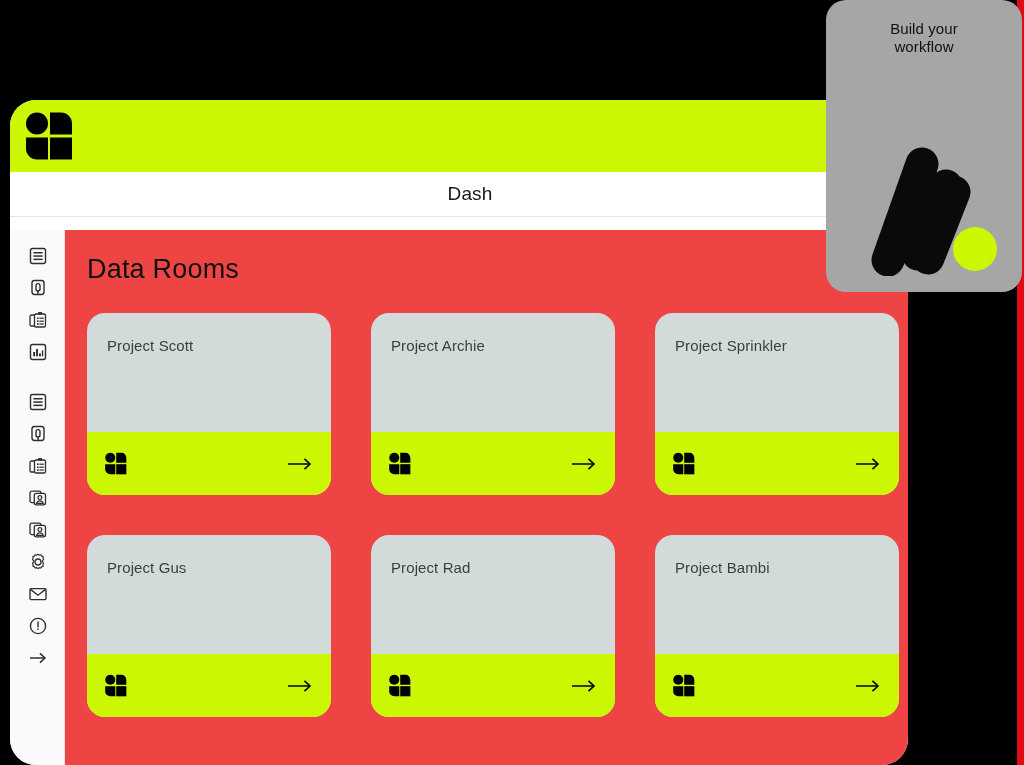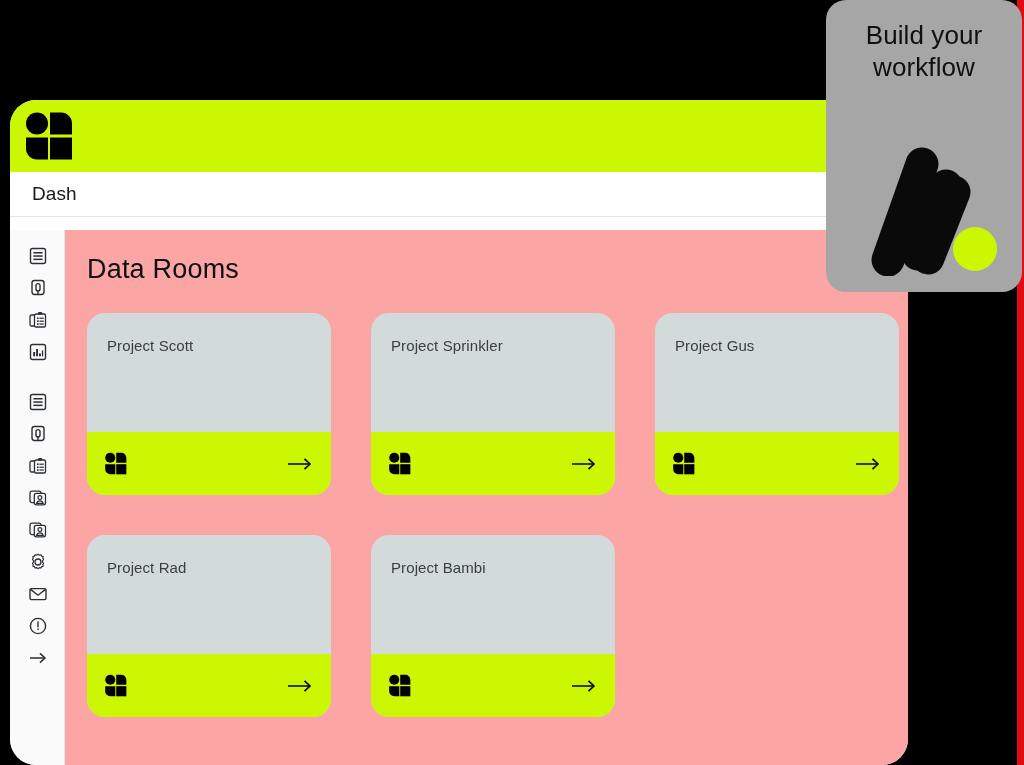--- a/index.html
+++ b/index.html
@@ -76,20 +76,21 @@
     position: absolute;
     left: 0;
     top: 72px;
     width: 898px;
     height: 45px;
     background: #ffffff;
     border-bottom: 1px solid #E3E6E8;
     display: flex;
     align-items: center;
     box-sizing: border-box;
+    justify-content: center;
   }
   .title-bar .dash-label {
     margin-left: 22px;
     font-size: 19px;
     color: #16181A;
     letter-spacing: .1px;
   }
 
   
   .window-body {
@@ -118,21 +119,21 @@
     align-items: center;
     justify-content: center;
     cursor: pointer;
   }
   .rail-item svg { display: block; }
   .rail-gap { height: 18px; }
 
   
   .content {
     flex: 1 1 auto;
-    background: #fca5a5;
+    background: #ef4444;
     padding: 24px 0 0 22px;
     box-sizing: border-box;
     overflow: hidden;
   }
   .page-title {
     font-size: 27px;
     color: #0E1011;
     margin: 0 0 28px 0;
     letter-spacing: .2px;
     font-weight: 400;
@@ -184,21 +185,21 @@
     top: 0px;
     width: 196px;
     height: 292px;
     background: #A6A6A6;
     border-radius: 20px;
     overflow: hidden;
   }
   #promo-badge .promo-title {
     margin: 20px 0 0 0;
     text-align: center;
-    font-size: 26px;
+    font-size: 15px;
     line-height: 1.22;
     color: #101010;
     padding: 0 12px;
     letter-spacing: .1px;
   }
   #promo-badge .promo-mark {
     position: absolute;
     left: 24px;
     bottom: 16px;
     width: 152px;
@@ -374,20 +375,39 @@
               </span>
               <span>
                 <svg class="arrow-ico" viewBox="0 0 26 16">
                     <path d="M1 8 H23" stroke="#000" stroke-width="1.6"></path>
                     <path d="M17.5 2.8 L23 8 L17.5 13.2" fill="none" stroke="#000" stroke-width="1.6"></path>
                   </svg>
               </span>
             </div>
           </div>
 
+          <div class="room-card">
+            <span class="room-name">Project Archie</span>
+            <div class="room-footer">
+              <span>
+                <svg class="mini-logo" viewBox="0 0 47 50">
+                    <circle cx="11" cy="12.5" r="11" fill="#000"></circle>
+                    <path d="M24 1.5 h11 a11 11 0 0 1 11 11 v11 h-22 z" fill="#000"></path>
+                    <path d="M0 26.5 h22 v22 h-11 a11 11 0 0 1 -11 -11 z" fill="#000"></path>
+                    <rect x="24" y="26.5" width="22" height="22" fill="#000"></rect>
+                  </svg>
+              </span>
+              <span>
+                <svg class="arrow-ico" viewBox="0 0 26 16">
+                    <path d="M1 8 H23" stroke="#000" stroke-width="1.6"></path>
+                    <path d="M17.5 2.8 L23 8 L17.5 13.2" fill="none" stroke="#000" stroke-width="1.6"></path>
+                  </svg>
+              </span>
+            </div>
+          </div>
 
           <div class="room-card">
             <span class="room-name">Project Sprinkler</span>
             <div class="room-footer">
               <span>
                 <svg class="mini-logo" viewBox="0 0 47 50">
                     <circle cx="11" cy="12.5" r="11" fill="#000"></circle>
                     <path d="M24 1.5 h11 a11 11 0 0 1 11 11 v11 h-22 z" fill="#000"></path>
                     <path d="M0 26.5 h22 v22 h-11 a11 11 0 0 1 -11 -11 z" fill="#000"></path>
                     <rect x="24" y="26.5" width="22" height="22" fill="#000"></rect>

